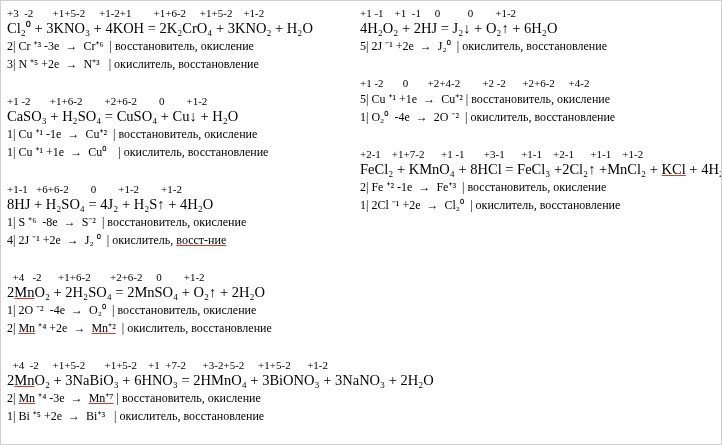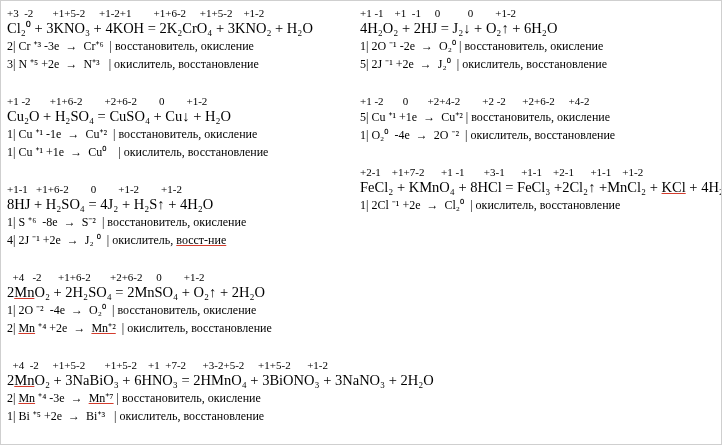--- a/index.html
+++ b/index.html
@@ -67,29 +67,29 @@
       <div class="ox-line">+3  -2       +1+5-2     +1-2+1        +1+6-2     +1+5-2    +1-2</div>
       <div class="eq-line">Cl₂⁰ + 3KNO₃ + 4KOH = 2K₂CrO₄ + 3KNO₂ + H₂O</div>
       <div class="half-line">2| Cr ⁺³ -3e  →  Cr⁺⁶  | восстановитель, окисление</div>
       <div class="half-line">3| N ⁺⁵ +2e  →  N⁺³   | окислитель, восстановление</div>
     </div>
 
     <div class="spacer-row"></div>
 
     <div class="block">
       <div class="ox-line">+1 -2       +1+6-2        +2+6-2        0        +1-2</div>
-      <div class="eq-line">Cu₂O + H₂SO₄ = CuSO₄ + Cu↓ + H₂O</div>
+      <div class="eq-line">CaSO₃ + H₂SO₄ = CuSO₄ + Cu↓ + H₂O</div>
       <div class="half-line">1| Cu ⁺¹ -1e  →  Cu⁺²  | восстановитель, окисление</div>
       <div class="half-line">1| Cu ⁺¹ +1e  →  Cu⁰    | окислитель, восстановление</div>
     </div>
 
     <div class="spacer-row"></div>
 
     <div class="block">
-      <div class="ox-line">+1-1   +1+6-2        0        +1-2        +1-2</div>
+      <div class="ox-line">+1-1   +6+6-2        0        +1-2        +1-2</div>
       <div class="eq-line">8HJ + H₂SO₄ = 4J₂ + H₂S↑ + 4H₂O</div>
       <div class="half-line">1| S ⁺⁶  -8e  →  S⁻²  | восстановитель, окисление</div>
       <div class="half-line">4| 2J ⁻¹ +2e  →  J₂ ⁰  | окислитель, <span class="uline-red">восст-ние</span></div>
     </div>
 
     <div class="spacer-row"></div>
 
     <div class="block">
       <div class="ox-line">  +4   -2      +1+6-2       +2+6-2     0        +1-2</div>
       <div class="eq-line">2<span class="uline-red">Mn</span>O₂ + 2H₂SO₄ = 2MnSO₄ + O₂↑ + 2H₂O</div>
@@ -106,35 +106,35 @@
       <div class="half-line">1| Bi ⁺⁵ +2e  →  Bi⁺³   | окислитель, восстановление</div>
     </div>
 
   </div>
 
   <div class="col col-right">
 
     <div class="block">
       <div class="ox-line">+1 -1    +1  -1     0          0        +1-2</div>
       <div class="eq-line">4H₂O₂ + 2HJ = J₂↓ + O₂↑ + 6H₂O</div>
-      <div class="half-line">1| 2O ⁻¹ -2e  →  O₂⁰ | восстановитель, окисление</div>
       <div class="half-line">5| 2J ⁻¹ +2e  →  J₂⁰  | окислитель, восстановление</div>
     </div>
 
     <div class="spacer-row"></div>
 
     <div class="block">
       <div class="ox-line">+1 -2       0       +2+4-2        +2 -2      +2+6-2     +4-2</div>
       <div class="half-line">5| Cu ⁺¹ +1e  →  Cu⁺² | восстановитель, окисление</div>
       <div class="half-line">1| O₂⁰  -4e  →  2O ⁻²  | окислитель, восстановление</div>
     </div>
 
     <div class="spacer-row"></div>
 
     <div class="block">
       <div class="ox-line">+2-1    +1+7-2      +1 -1       +3-1      +1-1    +2-1      +1-1    +1-2</div>
       <div class="eq-line">FeCl₂ + KMnO₄ + 8HCl = FeCl₃ +2Cl₂↑ +MnCl₂ + <span class="uline-red">KCl</span> + 4H₂O</div>
+      <div class="half-line">2| Fe ⁺² -1e  →  Fe⁺³  | восстановитель, окисление</div>
       <div class="half-line">1| 2Cl ⁻¹ +2e  →  Cl₂⁰  | окислитель, восстановление</div>
     </div>
 
   </div>
 
 </div>
 
 </body></html>

